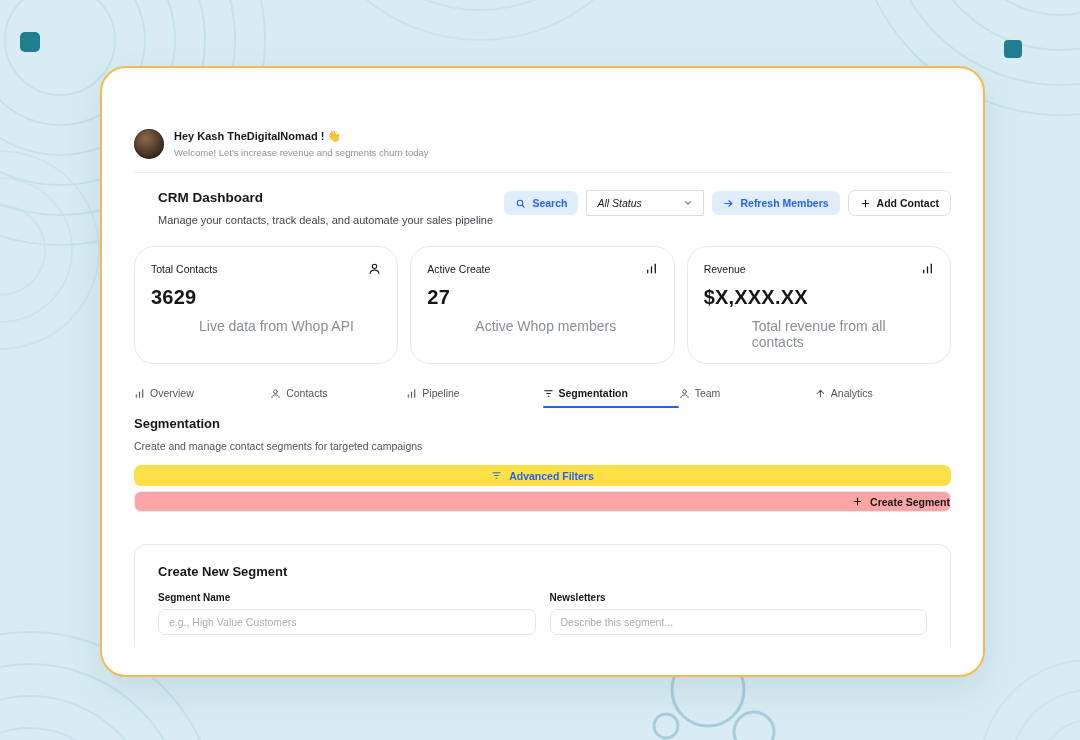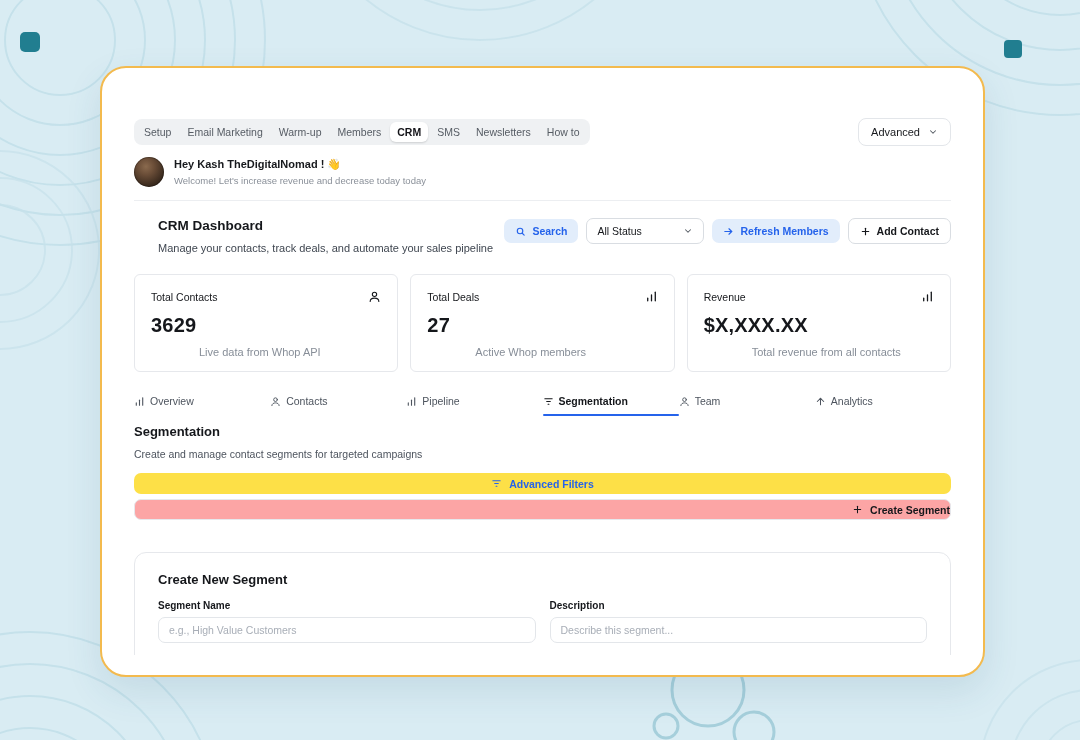--- a/index.html
+++ b/index.html
@@ -39,28 +39,28 @@
 
   .dash-header { display:flex; justify-content:space-between; align-items:flex-start; margin-top:17px;margin-left:24px; }
   .dash-title { font-size:13.5px; font-weight:bold; }
   .dash-sub { font-size:11px; color:#3f4650; margin-top:9px; }
   .controls { display:flex; align-items:center; gap:8px; }
   .pill { display:inline-flex; align-items:center; gap:6px; border:none; border-radius:7px;
     padding:6px 11px; font-size:10.5px; cursor:pointer; font-family:inherit; }
   .pill-blue { background:#e2edfb; color:#2563eb; font-weight:600; }
   .pill-white { background:#fff; border:1px solid #d9dde2; color:#15171b; font-weight:600; }
   .select { display:inline-flex; align-items:center; justify-content:space-between; gap:8px; background:#fff;
-    border:1px solid #d9dde2; border-radius:7px; padding:6px 10px; font-size:10.5px; color:#15171b;
-    cursor:pointer; min-width:118px; box-sizing:border-box; }
+    border:1px solid #d9dde2; border-radius:1px; padding:6px 10px; font-size:10.5px; color:#15171b;
+    cursor:pointer; min-width:118px; box-sizing:border-box;font-style:italic; }
 
   .stats { display:flex; gap:12px; margin-top:20px; }
-  .stat-card { flex:1; border:1px solid #e6e8ec; border-radius:6px; padding:15px 16px 13px; background:#fff; box-sizing:border-box; }
+  .stat-card { flex:1; border:1px solid #e6e8ec; border-radius:20px; padding:15px 16px 13px; background:#fff; box-sizing:border-box; }
   .stat-head { display:flex; justify-content:space-between; align-items:center; font-size:10.5px; color:#15171b; }
   .stat-value { font-size:20px; font-weight:bold; margin-top:11px; letter-spacing:.2px; }
-  .stat-cap { font-size:11px; color:#878e98; margin-top:9px;padding-left:48px; }
+  .stat-cap { font-size:14px; color:#878e98; margin-top:9px;padding-left:48px; }
 
   .view-tabs { display:flex; margin-top:17px; }
   .view-tab { flex:1; display:flex; align-items:center; gap:5px;
     font-size:10.5px; color:#4d545e; padding:6px 0 9px; position:relative; cursor:pointer; }
   .view-tab.active { color:#15171b; font-weight:bold; }
   .view-tab.active::after { content:''; position:absolute; left:0; right:0; bottom:0; height:2px;
     background:#2563eb; border-radius:1px; }
 
   .section-title { font-size:13px; font-weight:bold; margin-top:8px; }
   .section-sub { font-size:10.5px; color:#4d545e; margin-top:9px; }
@@ -140,44 +140,26 @@
     <circle cx="72" cy="62" r="36"></circle>
     <circle cx="30" cy="98" r="12"></circle>
     <circle cx="118" cy="104" r="20"></circle>
   </g>
 </svg>
 <div class="square" style="left:20px; top:32px; width:20px; height:20px; border-radius:5px;"></div>
 <div class="square" style="left:1004px; top:40px; width:18px; height:18px; border-radius:4px;"></div>
 
 <div class="app-card">
 
-  <div class="nav-row">
-    <div class="tabbar">
-      <div class="tab">Setup</div>
-      <div class="tab">Email Marketing</div>
-      <div class="tab">Warm-up</div>
-      <div class="tab">Members</div>
-      <div class="tab active">CRM</div>
-      <div class="tab">SMS</div>
-      <div class="tab">Newsletters</div>
-      <div class="tab">How to</div>
-    </div>
-    <button class="btn-advanced">
-      <span>Advanced</span>
-      <svg class="icon" width="10" height="10" viewBox="0 0 24 24" fill="none" stroke="#555b63" stroke-width="2.5" stroke-linecap="round" stroke-linejoin="round">
-          <path d="M6 9l6 6 6-6"></path>
-        </svg>
-    </button>
-  </div>
 
   <div class="greeting">
     <div class="avatar"></div>
     <div>
       <div class="greet-title">Hey Kash TheDigitalNomad ! 👋</div>
-      <div class="greet-sub">Welcome! Let's increase revenue and decrease today today</div>
+      <div class="greet-sub">Welcome! Let's increase revenue and segments churn today</div>
     </div>
   </div>
 
   <div class="divider"></div>
 
   <div class="dash-header">
     <div>
       <div class="dash-title">CRM Dashboard</div>
       <div class="dash-sub">Manage your contacts, track deals, and automate your sales pipeline</div>
     </div>
@@ -219,21 +201,21 @@
         <svg class="icon" width="13" height="13" viewBox="0 0 24 24" fill="none" stroke="#15171b" stroke-width="2" stroke-linecap="round">
             <circle cx="12" cy="8" r="4"></circle>
             <path d="M4 21c0-4 4-6 8-6s8 2 8 6"></path>
           </svg>
       </div>
       <div class="stat-value">3629</div>
       <div class="stat-cap">Live data from Whop API</div>
     </div>
     <div class="stat-card">
       <div class="stat-head">
-        <span>Total Deals</span>
+        <span>Active Create</span>
         <svg class="icon" width="13" height="13" viewBox="0 0 24 24" fill="none" stroke="#15171b" stroke-width="2.4" stroke-linecap="round">
             <path d="M5 20v-5"></path>
             <path d="M12 20V9"></path>
             <path d="M19 20V4"></path>
           </svg>
       </div>
       <div class="stat-value">27</div>
       <div class="stat-cap">Active Whop members</div>
     </div>
     <div class="stat-card">
@@ -319,20 +301,20 @@
 
   <div class="segment-clip">
     <div class="segment-card">
       <div class="seg-title">Create New Segment</div>
       <div class="fields">
         <div class="field">
           <div class="field-label">Segment Name</div>
           <input class="input" type="text" placeholder="e.g., High Value Customers" style="">
         </div>
         <div class="field">
-          <div class="field-label">Description</div>
+          <div class="field-label">Newsletters</div>
           <input class="input" type="text" placeholder="Describe this segment..." style="">
         </div>
       </div>
     </div>
   </div>
 
 </div>
 
 </body></html>

